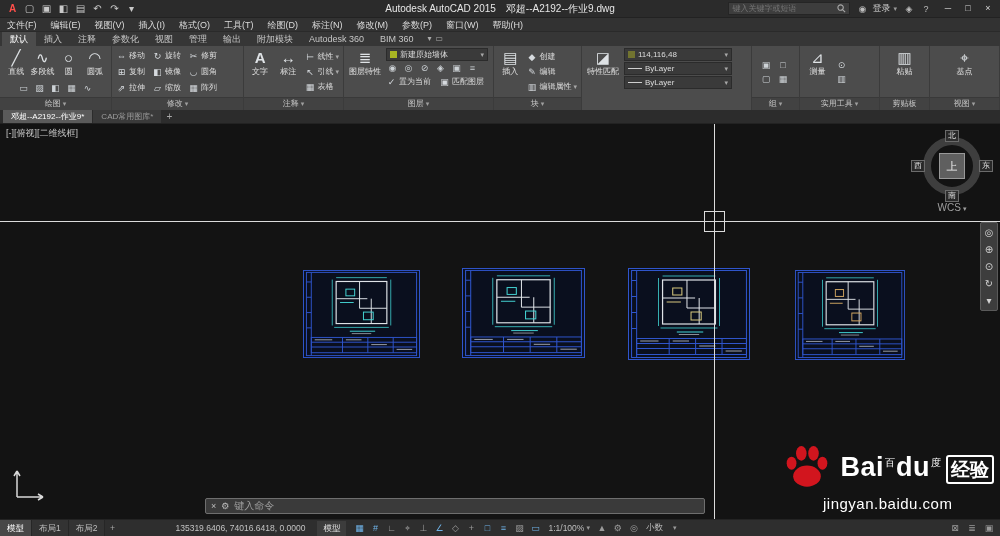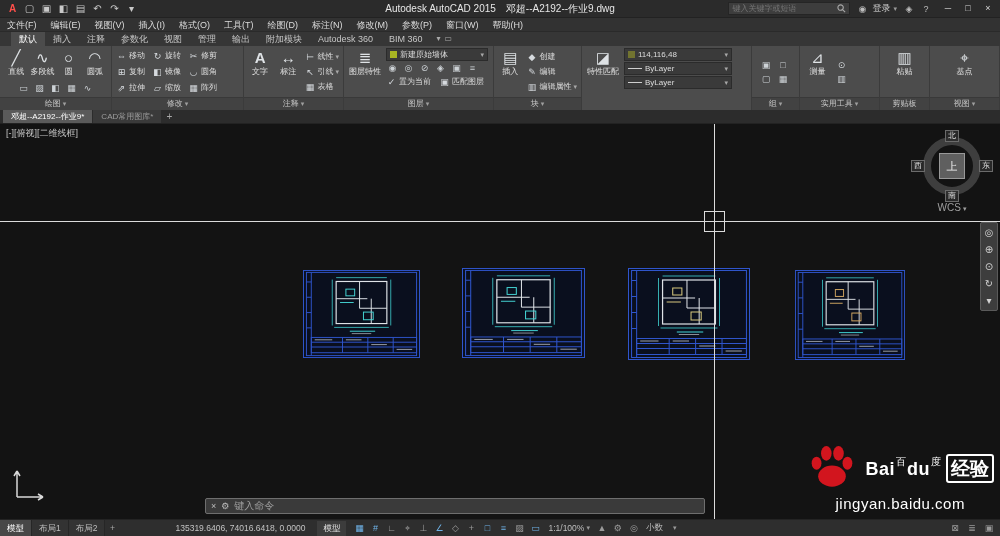--- a/index.html
+++ b/index.html
@@ -18,21 +18,21 @@
   .search-box input{flex:1;background:transparent;border:none;outline:none;color:#bfbfbf;font-size:8px;font-family:inherit;min-width:0}
   .signin{display:flex;align-items:center;gap:3px;color:#d2d2d2;font-size:9px}
   .winbtn{width:20px;text-align:center;font-size:9px;color:#d6d6d6;line-height:17px}
   .info-ic{width:14px;text-align:center;font-size:9px;color:#bdbdbd}
 
   
   .menubar{height:14px;background:#323232;display:flex;align-items:center;border-bottom:1px solid #2a2a2a}
   .menu-item{padding:0 7px;font-size:9px;color:#dcdcdc;line-height:14px;white-space:nowrap}
 
   
-  .rtabrow{height:14px;background:#363636;display:flex;align-items:flex-end;padding-left:11px}
+  .rtabrow{height:14px;background:#363636;display:flex;align-items:flex-end;padding-left:2px}
   .rtab{padding:0 8px;font-size:9px;color:#c6c6c6;line-height:14px;white-space:nowrap}
   .rtab.active{background:#4c4c4c;color:#fff}
   .rtab-extra{display:flex;gap:4px;margin-left:6px;color:#aaa;font-size:8px;line-height:14px}
   .ribbon-body{height:64px;background:#4c4c4c;display:flex;overflow:hidden}
   .panel{display:flex;flex-direction:column;border-right:1px solid #3b3b3b;background:#4c4c4c}
   .panel-body{flex:1;display:flex;padding:2px 4px;gap:4px;overflow:hidden}
   .panel-label{height:13px;background:#424242;border-top:1px solid #393939;color:#c4c4c4;font-size:8px;line-height:12px;text-align:center;white-space:nowrap}
   .panel-label:not(.no-chev)::after{content:" ▾";font-size:7px;color:#9f9f9f}
   .p-draw{width:112px}.p-mod{width:132px}.p-ann{width:100px}.p-lay{width:150px}.p-blk{width:88px}
   .p-prop{width:170px}.p-grp{width:48px}.p-util{width:80px}.p-clip{width:50px}.p-view{flex:1}
@@ -86,21 +86,21 @@
   .navbar{position:absolute;right:2px;top:98px;width:18px;background:rgba(72,72,72,.8);border:1px solid #5a5a5a;border-radius:2px;display:flex;flex-direction:column;align-items:center;padding:3px 0;gap:4px;z-index:4}
   .nav-ic{font-size:10px;color:#d2d2d2;line-height:13px}
 
   
   .ucs{position:absolute;left:10px;bottom:14px;z-index:3}
 
   
   .wm{position:absolute;right:6px;bottom:7px;z-index:5;color:#fff}
   .wm-top{display:flex;align-items:center;gap:7px}
   .wm-text{display:flex;align-items:baseline}
-  .wm-lat{font-size:18px;font-weight:bold;letter-spacing:0.5px}
+  .wm-lat{font-size:27px;font-weight:bold;letter-spacing:0.5px}
   .wm-sup{font-size:10px;position:relative;top:-10px;margin:0 1px}
   .wm-badge{margin-left:4px;border:2px solid #fff;border-radius:3px;padding:0 3px;font-size:19px;line-height:25px;font-weight:bold}
   .wm-url{text-align:center;font-size:15px;margin-top:1px;letter-spacing:0.5px}
   .paw{width:52px;height:52px}
 
   
   .cmdline{position:absolute;left:205px;bottom:5px;width:500px;height:16px;background:rgba(62,62,62,.92);border:1px solid #6e6e6e;border-radius:2px;display:flex;align-items:center;gap:5px;padding:0 5px;z-index:8}
   .cmd-ic{font-size:9px;color:#bdbdbd}
   .cmd-text{color:#9e9e9e;font-size:10px}
 

